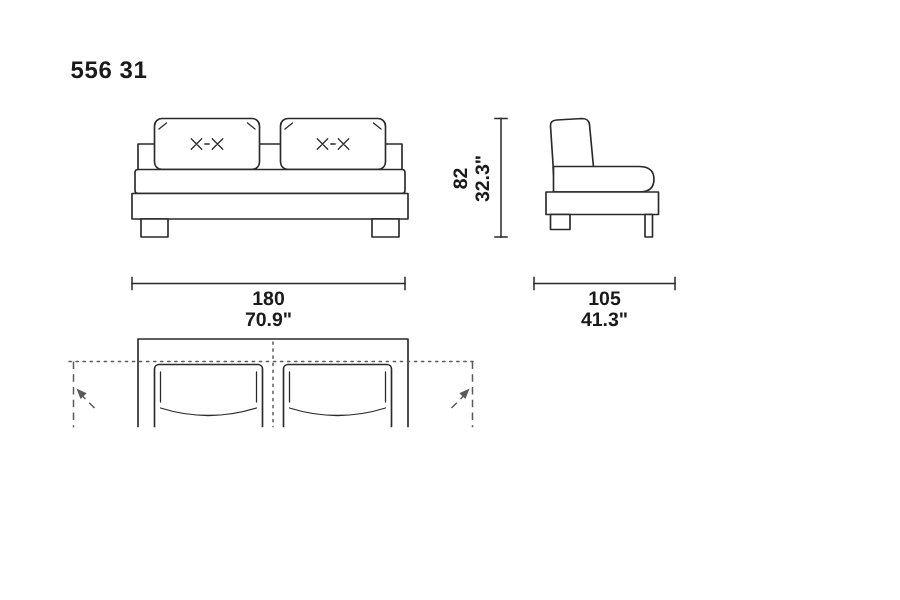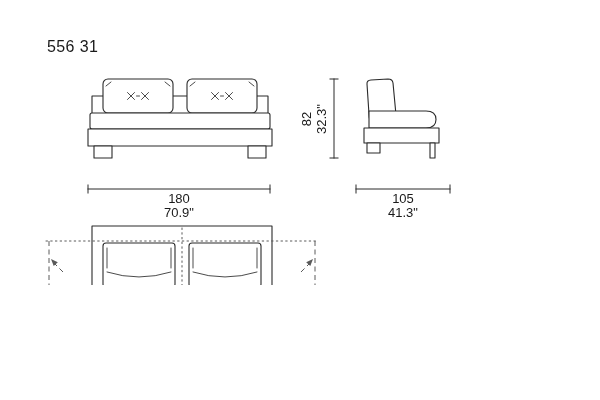--- a/index.html
+++ b/index.html
@@ -3,20 +3,21 @@
 <meta charset="utf-8">
 <style>
   html, body { margin: 0; padding: 0; background: var(--bg, #ffffff); }
   .stage {
     position: relative;
     width: 600px;
     height: 285px;
     background: var(--bg, #ffffff);
     font-family: "Liberation Sans", sans-serif;
     overflow: hidden;
+    font-weight: bold;
   }
   svg text {
     font-family: "Liberation Sans", sans-serif;
     fill: var(--ink, #1a1a1a);
   }
   .title-txt { font-size: 16px; letter-spacing: 0.4px; }
   .dimtxt   { font-size: 13px; }
   .ln   { fill: none; stroke: var(--line, #2a2a2a); stroke-width: 1.1; stroke-linejoin: round; stroke-linecap: round; }
   .thin { stroke-width: 0.85; }
   .fw   { fill: #ffffff; stroke: var(--line, #2a2a2a); stroke-width: 1.1; stroke-linejoin: round; }

